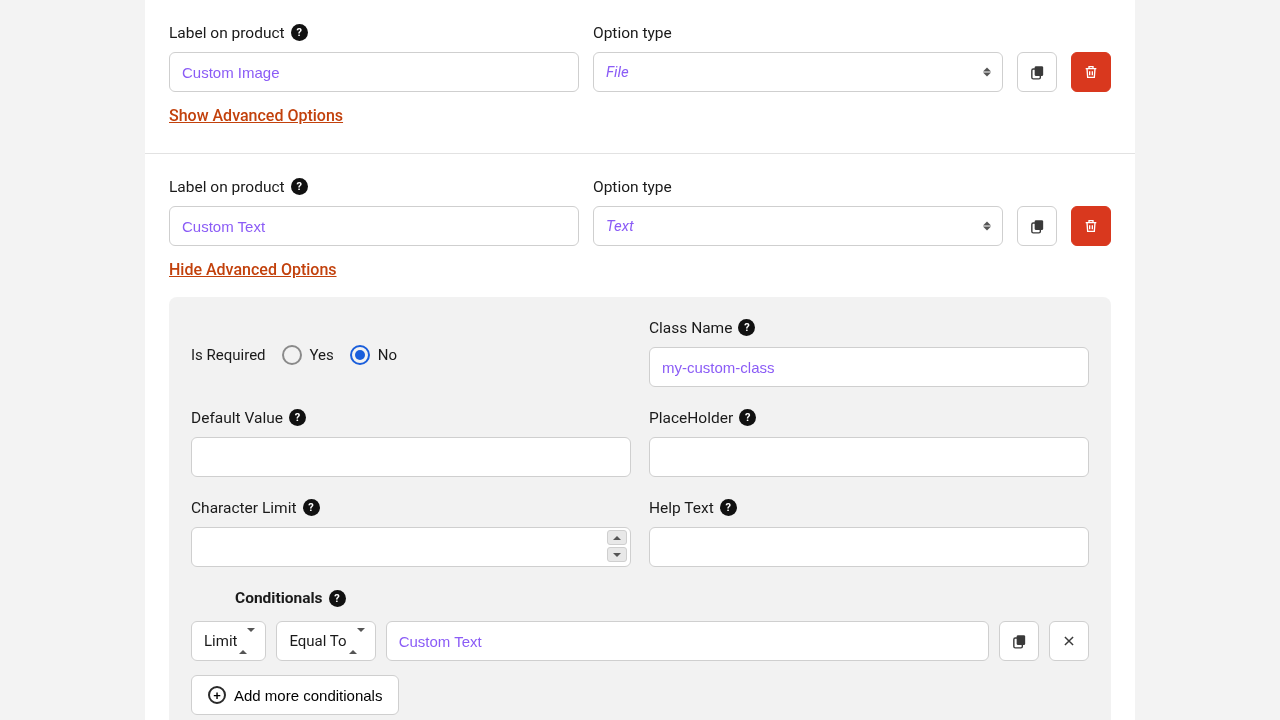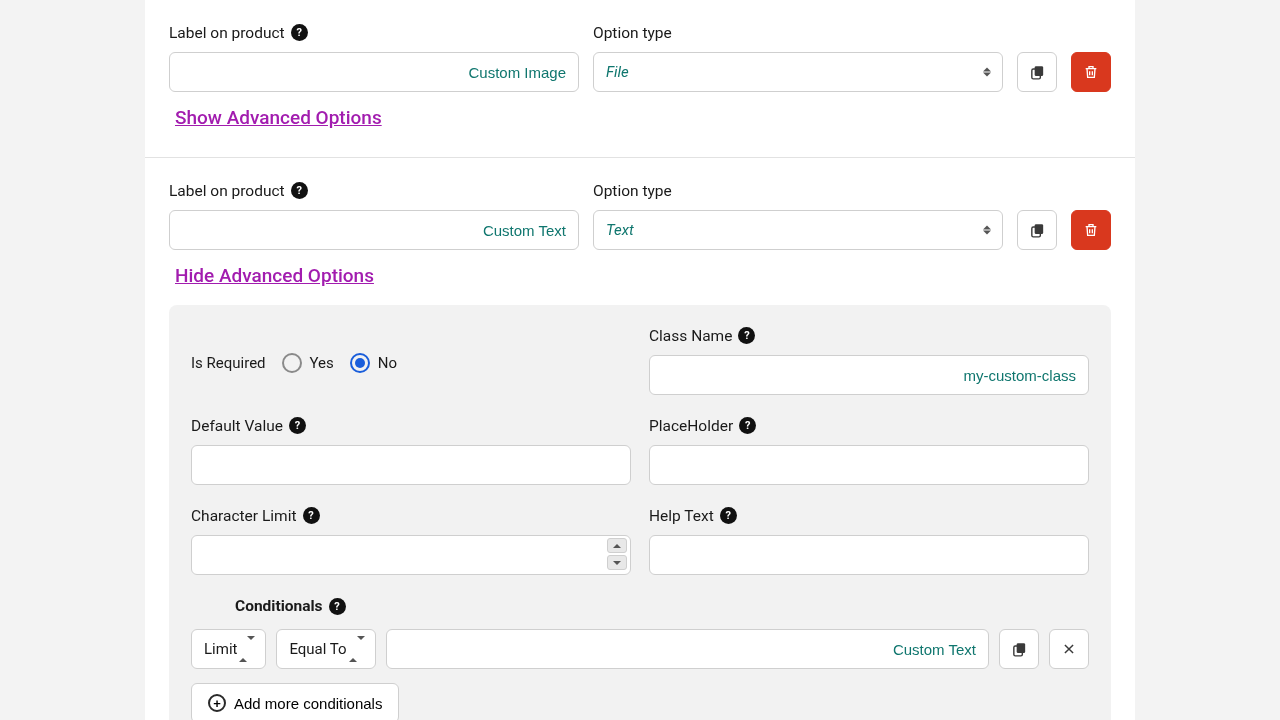--- a/index.html
+++ b/index.html
@@ -50,22 +50,21 @@
     font-weight: 700;
   }
   .text-input, .select {
     width: 100%;
     height: 40px;
     border: 1px solid #cfcfcf;
     border-radius: 6px;
     padding: 0 12px;
     font-size: 15px;
     background: #fff;
-    color: #0f766e;
-    text-align: right;
+    color: #8b5cf6;
   }
   .select-wrap { position: relative; font-style: italic; }
   .select-wrap .caret {
     position: absolute;
     right: 12px;
     top: 50%;
     transform: translateY(-50%);
     pointer-events: none;
     display: flex;
     flex-direction: column;
@@ -88,28 +87,27 @@
     align-items: center;
     justify-content: center;
     cursor: pointer;
   }
   .icon-btn.danger {
     background: #d9381e;
     border-color: #d9381e;
     color: #fff;
   }
   .toggle-link {
-    color: #a21caf;
+    color: #c2410c;
     text-decoration: underline;
-    font-size: 19px;
+    font-size: 16px;
     margin-top: 14px;
     display: inline-block;
     cursor: pointer;
     font-weight: 500;
-    margin-left: 6px;
   }
   .advanced-panel {
     margin-top: 18px;
     background: #f2f2f2;
     border-radius: 8px;
     padding: 22px 22px 22px 22px;
   }
   .adv-row {
     display: flex;
     gap: 18px;

